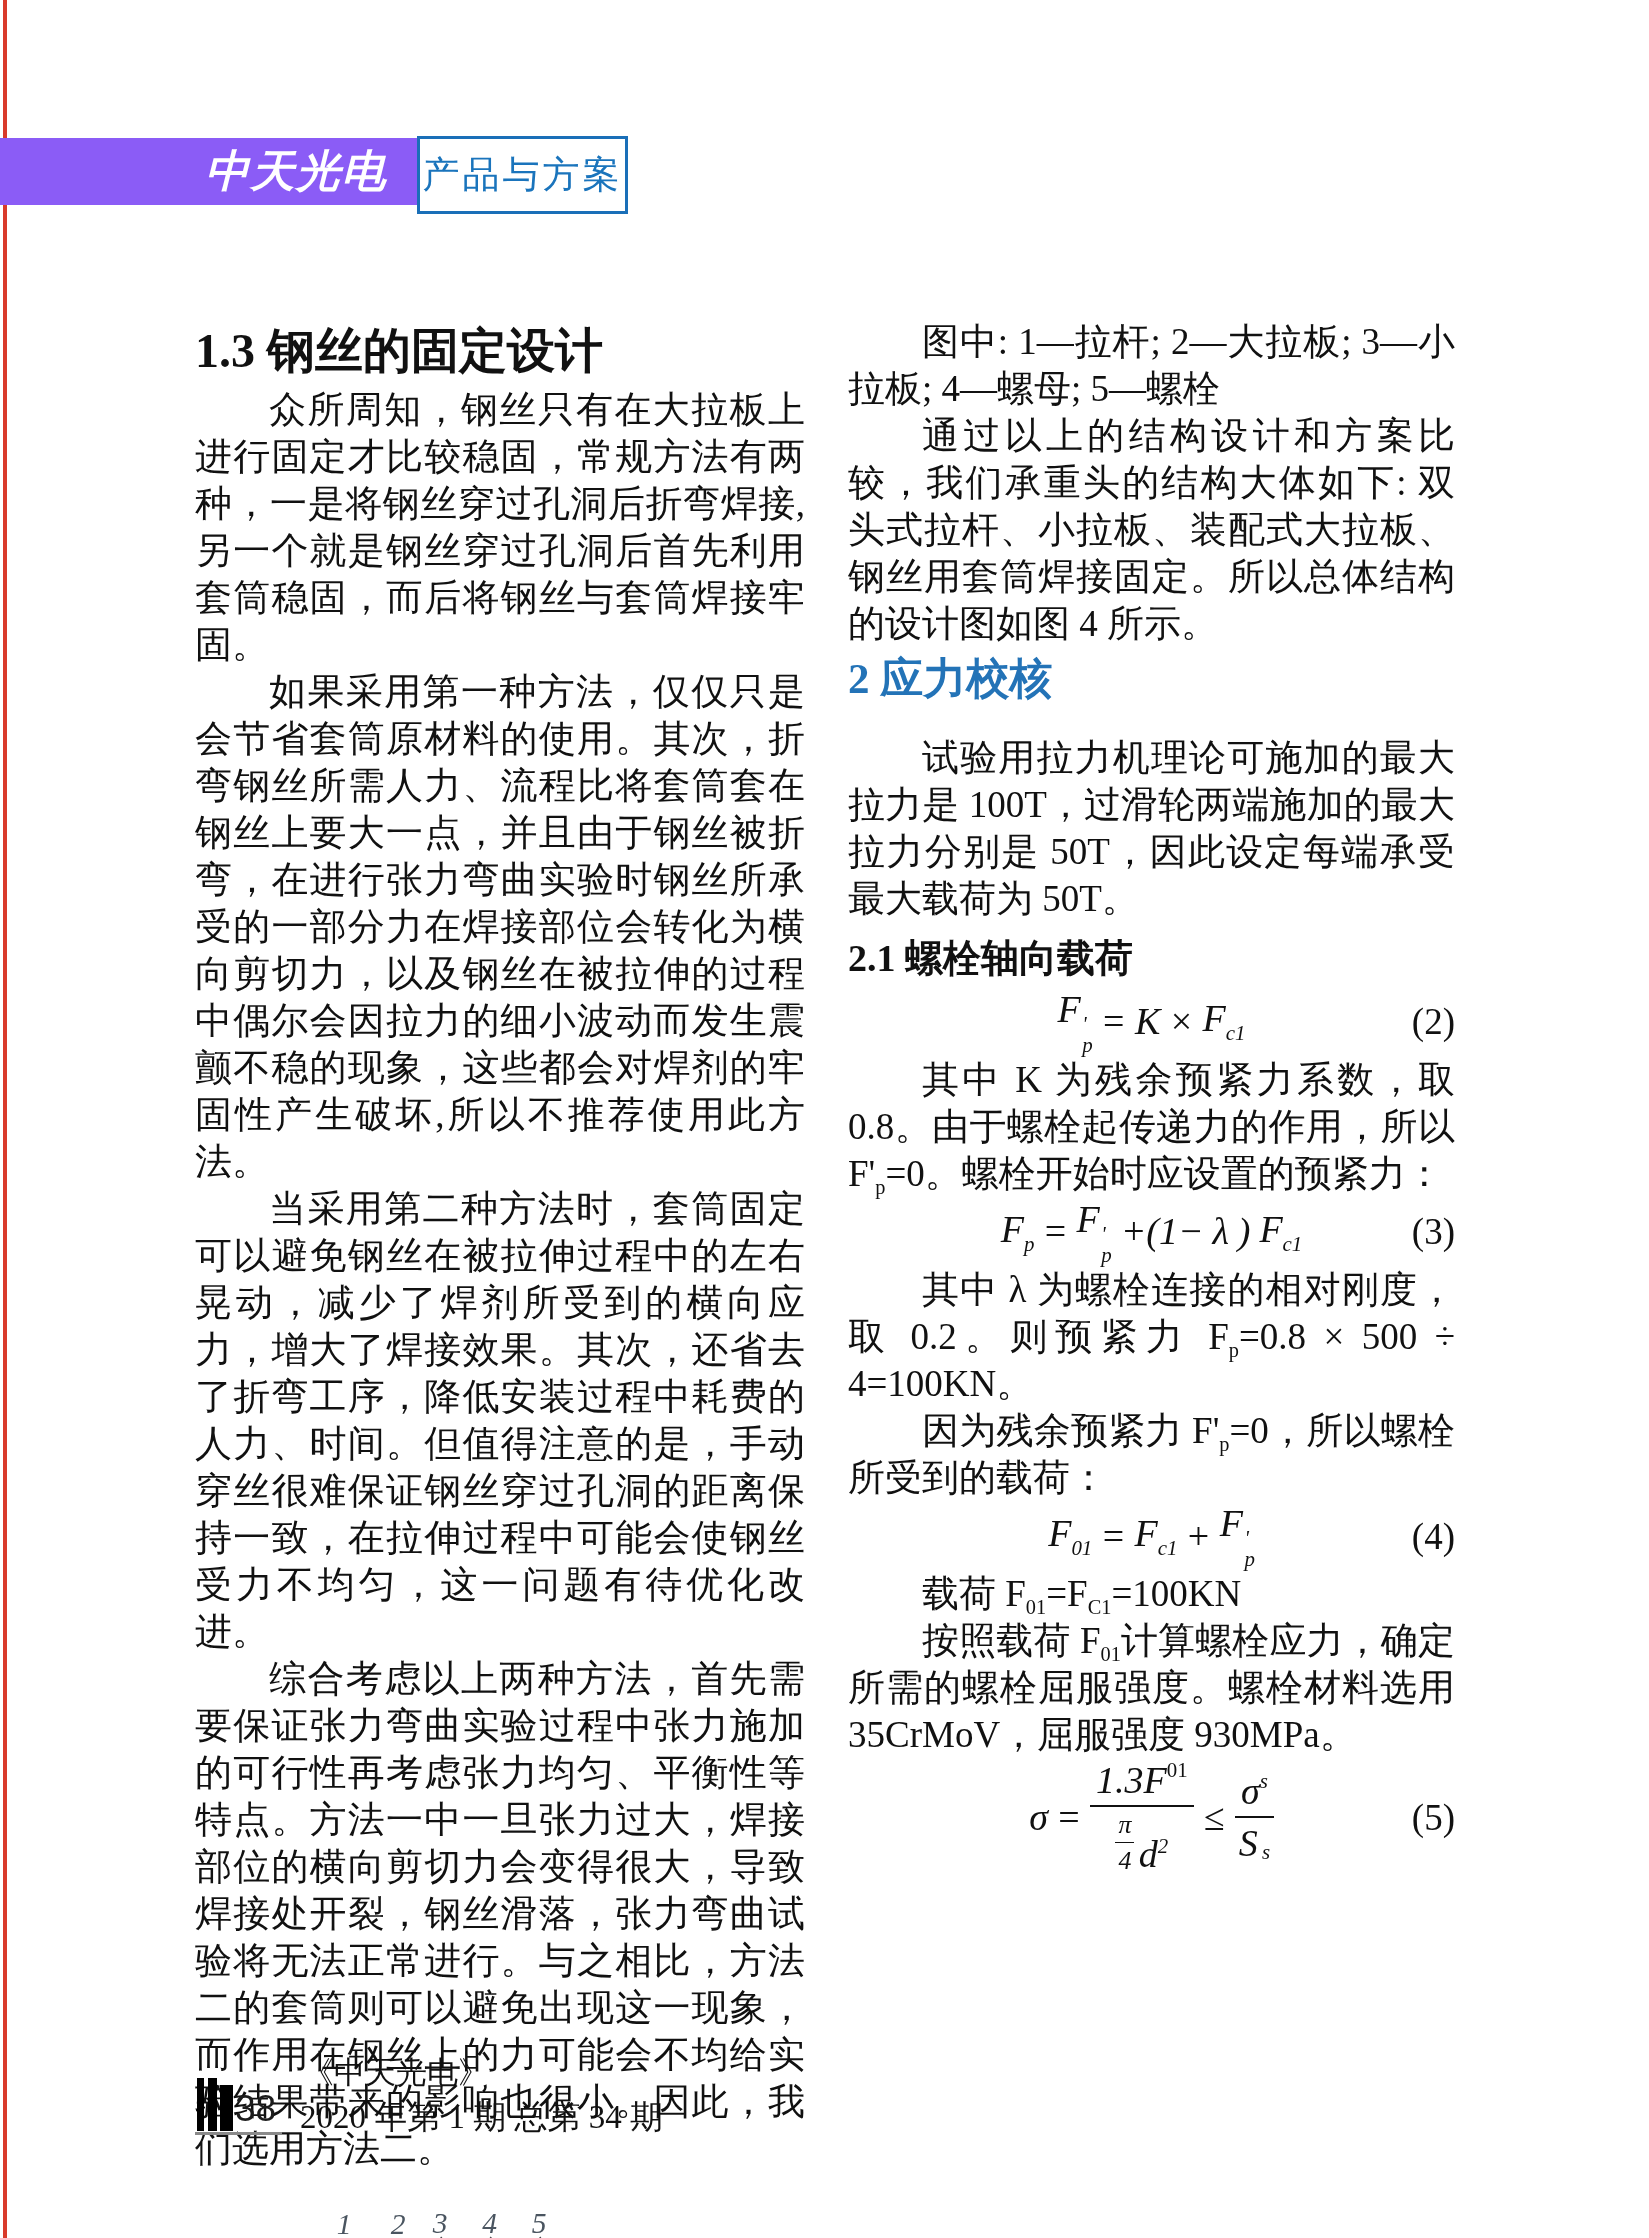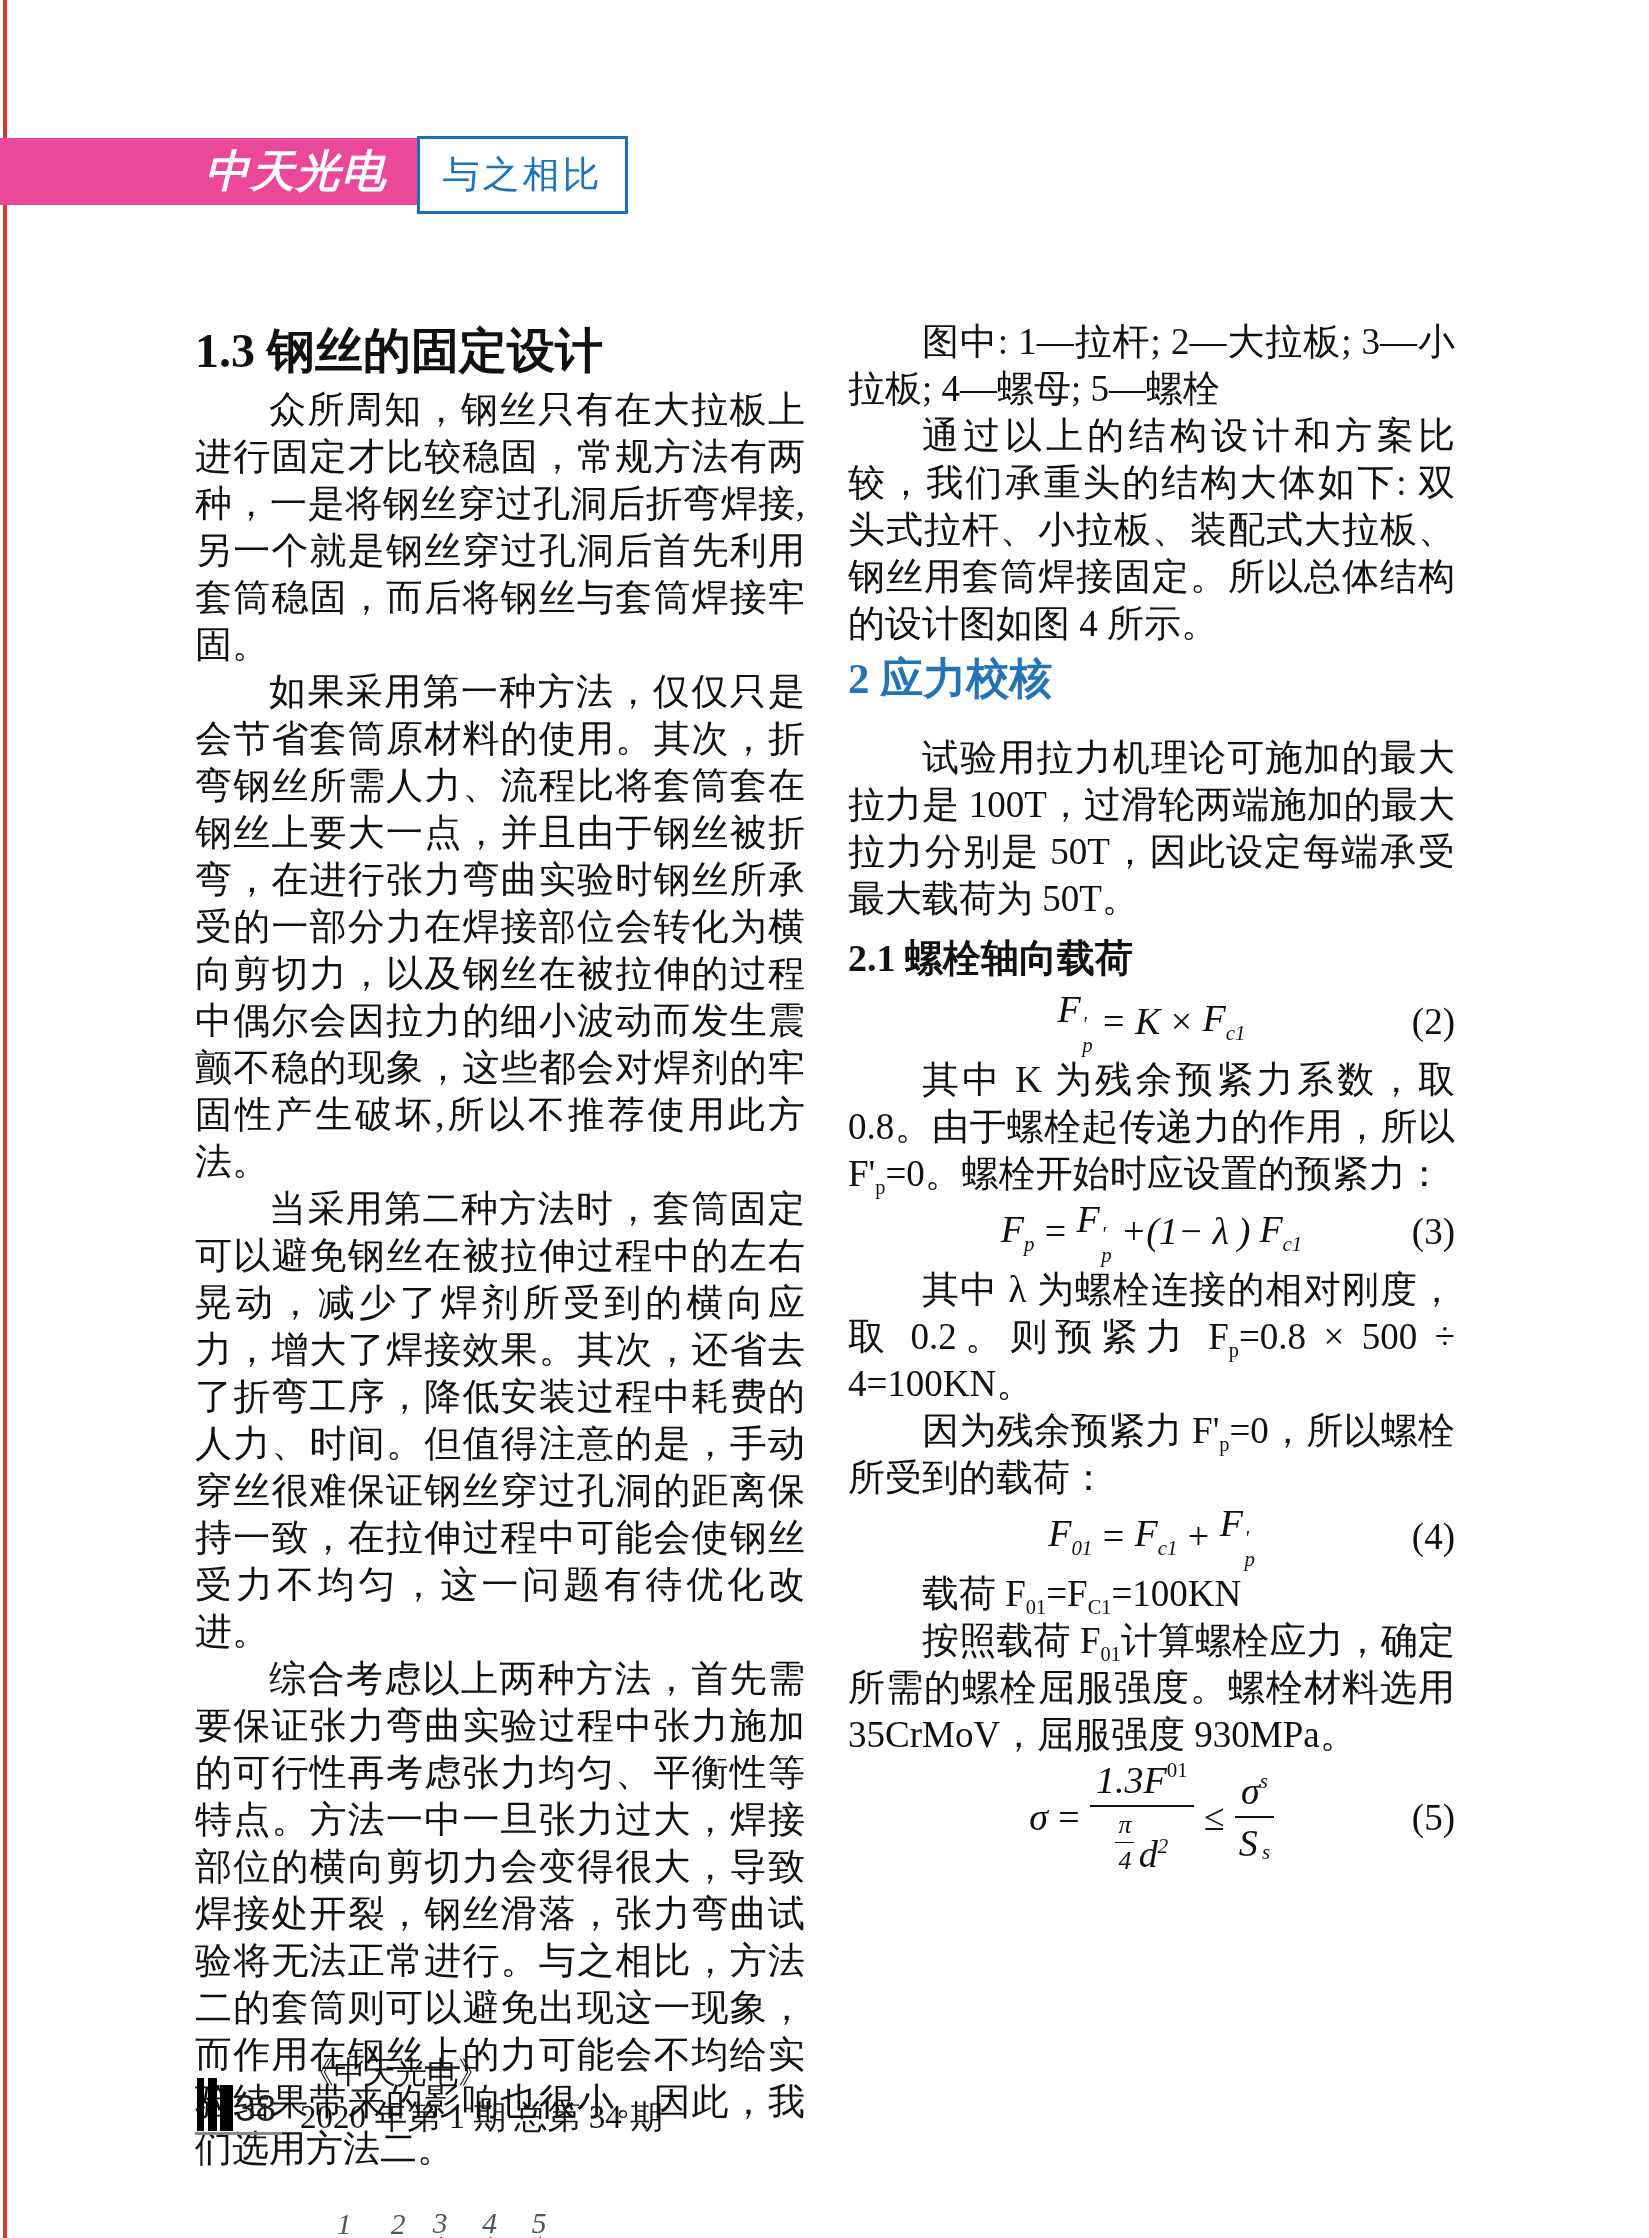--- a/index.html
+++ b/index.html
@@ -1,21 +1,21 @@
 <!DOCTYPE html>
 <html style="font-size:11.8px"><head>
 <meta charset="utf-8">
 <style>
   html,body{margin:0;padding:0;background:#ffffff;}
   .page{position:relative;width:1649px;height:2239px;background:#fff;overflow:hidden;
         font-family:"Liberation Serif","DejaVu Serif",serif;color:#111;}
   
   .red-edge{position:absolute;left:3px;top:0;width:3.7px;height:2239px;background:#d93a2b;}
   
-  .hdr-bar{position:absolute;left:0;top:138px;width:417px;height:67px;background:#ec4899;}
+  .hdr-bar{position:absolute;left:0;top:138px;width:417px;height:67px;background:#8b5cf6;}
   .hdr-logo{position:absolute;left:222px;top:0;width:148px;height:67px;display:flex;align-items:center;justify-content:center;
             color:#fff;font-size:44px;font-weight:bold;font-style:italic;letter-spacing:1.5px;white-space:nowrap;}
   .hdr-box{position:absolute;left:417px;top:136px;width:205px;height:72px;background:#fff;border:3.7px solid #1a6fb8;
            display:flex;align-items:center;justify-content:center;}
   .hdr-box span{color:#1a74bc;font-size:37px;font-family:"Liberation Sans","DejaVu Sans",sans-serif;letter-spacing:3px;}
   
   .lcol{position:absolute;left:195px;top:327px;width:610px;}
   .rcol{position:absolute;left:848px;top:318px;width:607px;}
   .p{margin:0;font-size:37px;line-height:47px;text-align:justify;text-indent:2em;}
   .p sub,.p sup{font-size:0.55em;line-height:0;}
@@ -57,21 +57,21 @@
 </head>
 <body>
 
 <div class="page">
   <div class="red-edge"></div>
 
   <div class="hdr-bar">
     <div class="hdr-logo">中天光电</div>
   </div>
   <div class="hdr-box">
-    <span>与之相比</span>
+    <span>产品与方案</span>
   </div>
 
   <div class="lcol">
     <h3 class="sec">1.3 钢丝的固定设计</h3>
     <p class="p">众所周知，钢丝只有在大拉板上进行固定才比较稳固，常规方法有两种，一是将钢丝穿过孔洞后折弯焊接,另一个就是钢丝穿过孔洞后首先利用套筒稳固，而后将钢丝与套筒焊接牢固。</p>
     <p class="p">如果采用第一种方法，仅仅只是会节省套筒原材料的使用。其次，折弯钢丝所需人力、流程比将套筒套在钢丝上要大一点，并且由于钢丝被折弯，在进行张力弯曲实验时钢丝所承受的一部分力在焊接部位会转化为横向剪切力，以及钢丝在被拉伸的过程中偶尔会因拉力的细小波动而发生震颤不稳的现象，这些都会对焊剂的牢固性产生破坏,所以不推荐使用此方法。</p>
     <p class="p">当采用第二种方法时，套筒固定可以避免钢丝在被拉伸过程中的左右晃动，减少了焊剂所受到的横向应力，增大了焊接效果。其次，还省去了折弯工序，降低安装过程中耗费的人力、时间。但值得注意的是，手动穿丝很难保证钢丝穿过孔洞的距离保持一致，在拉伸过程中可能会使钢丝受力不均匀，这一问题有待优化改进。</p>
     <p class="p">综合考虑以上两种方法，首先需要保证张力弯曲实验过程中张力施加的可行性再考虑张力均匀、平衡性等特点。方法一中一旦张力过大，焊接部位的横向剪切力会变得很大，导致焊接处开裂，钢丝滑落，张力弯曲试验将无法正常进行。与之相比，方法二的套筒则可以避免出现这一现象，而作用在钢丝上的力可能会不均给实验结果带来的影响也很小。因此，我们选用方法二。</p>
 
     <div class="figure">

